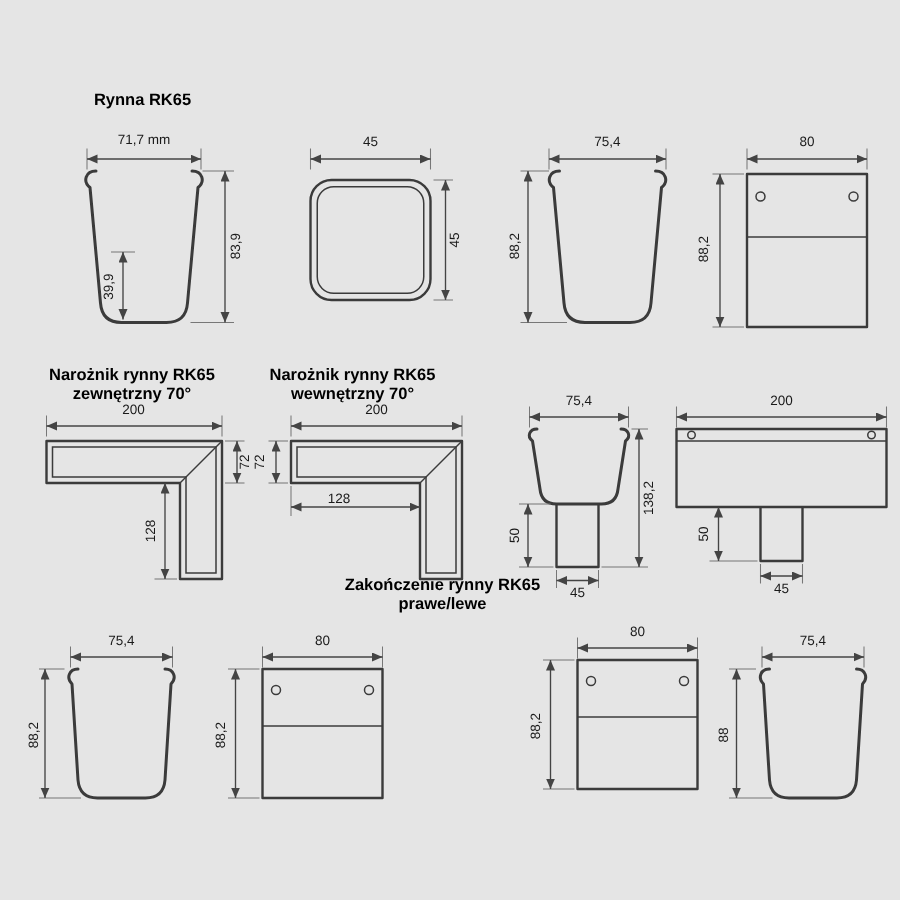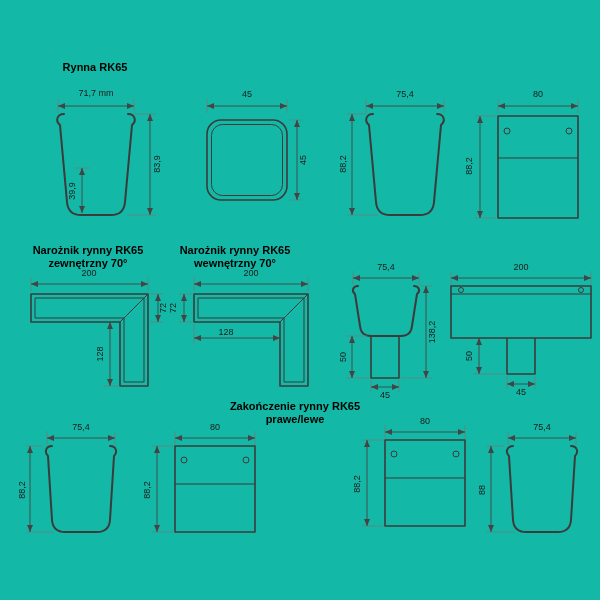--- a/index.html
+++ b/index.html
@@ -1,17 +1,17 @@
 <!DOCTYPE html>
 <html><head>
 <meta charset="utf-8">
 <style>
   *{margin:0;padding:0;box-sizing:border-box}
   html,body{width:600px;height:600px;background:#fff;font-family:"Liberation Sans",sans-serif}
-  #canvas{position:relative;width:600px;height:600px;background:#14b8a6;overflow:hidden}
+  #canvas{position:relative;width:600px;height:600px;background:#e5e5e5;overflow:hidden}
   .abs{position:absolute}
   .sec-title{position:absolute;font-size:11px;font-weight:bold;color:#000;text-align:center;line-height:13px}
   svg text{font-family:"Liberation Sans",sans-serif;font-size:9px;fill:#1a1a1a;font-weight:normal}
   .profile{fill:none;stroke:#3b3b3b;stroke-width:2;stroke-linecap:round;stroke-linejoin:round}
   .shape{fill:none;stroke:#3b3b3b;stroke-width:1.6;stroke-linejoin:round}
   .thin{fill:none;stroke:#3b3b3b;stroke-width:1}
   .dim{stroke:#444;stroke-width:0.9}
   .ext{stroke:#777;stroke-width:0.7}
 </style>
 </head>
@@ -27,21 +27,21 @@
     <div>Narożnik rynny RK65</div>
     <div>zewnętrzny 70°</div>
   </div>
 
   <div class="sec-title" style="left:165px;top:244px;width:140px">
     <div>Narożnik rynny RK65</div>
     <div>wewnętrzny 70°</div>
   </div>
 
 
-  <div class="sec-title" style="left:175px;top:400px;width:240px">
+  <div class="sec-title" style="left:175px;top:384px;width:240px">
     <div>Zakończenie rynny RK65</div>
     <div>prawe/lewe</div>
   </div>
 
   <svg class="abs" style="left:28px;top:84px" width="145" height="155" viewBox="0 0 145 155">
     <defs>
         <marker id="m1" markerWidth="8" markerHeight="8" refX="7" refY="3" orient="auto-start-reverse" markerUnits="userSpaceOnUse">
           <path d="M0,0 L7,3 L0,6 Z" fill="#444"></path>
         </marker>
       </defs>

